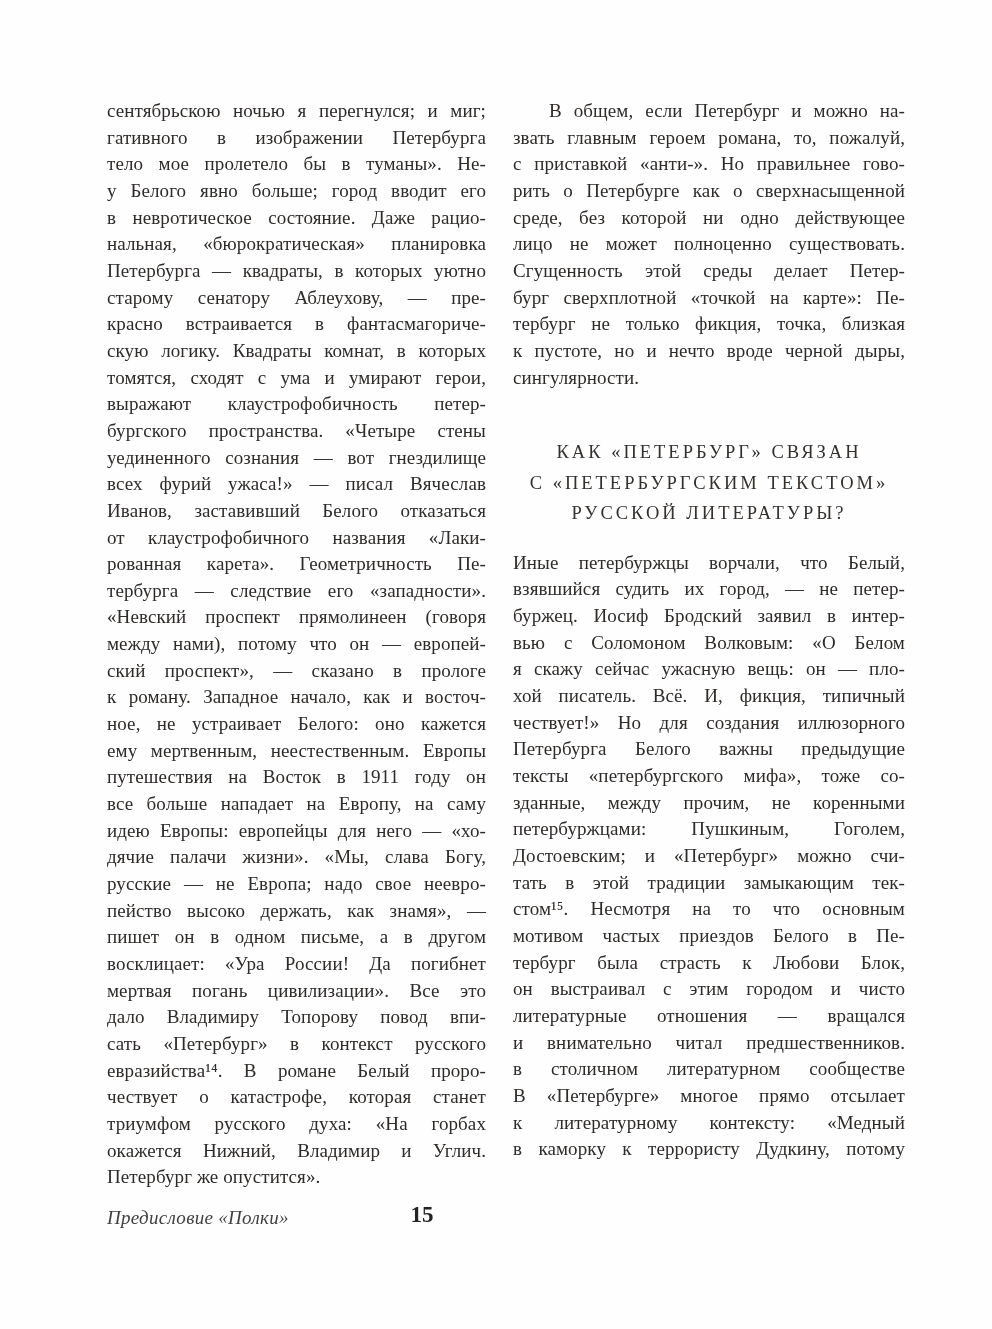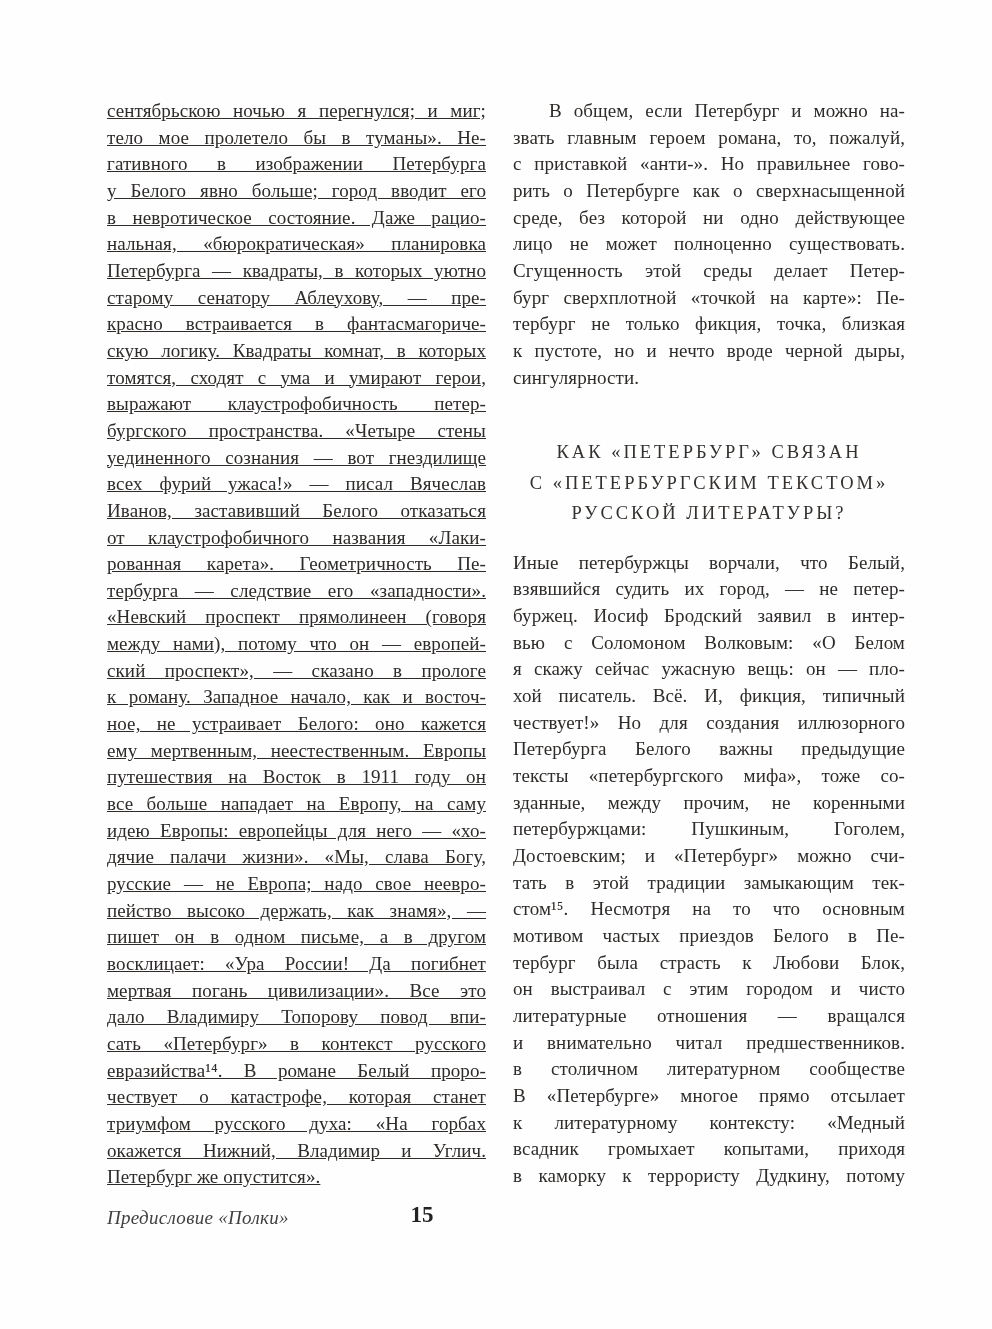--- a/index.html
+++ b/index.html
@@ -26,21 +26,20 @@
     top: 98px;
     width: 798px;
     display: flex;
   }
   .column {
     overflow: visible;
   }
   .column.left {
     width: 379px;
     margin-right: 27px;
-    text-decoration: underline;
   }
   .column.right {
     width: 392px;
   }
   .line {
     font-size: 19px;
     line-height: 26.65px;
     text-align: justify;
     text-align-last: justify;
     white-space: normal;
@@ -88,22 +87,22 @@
 </style>
 </head>
 <body>
 
 <div class="page">
 
   <div class="text-area">
 
     <div class="column left">
         <div class="line">сентябрьскою ночью я перегнулся; и миг;</div>
+        <div class="line">гативного в изображении Петербурга</div>
         <div class="line">тело мое пролетело бы в туманы». Не-</div>
-        <div class="line">гативного в изображении Петербурга</div>
         <div class="line">у Белого явно больше; город вводит его</div>
         <div class="line">в невротическое состояние. Даже рацио-</div>
         <div class="line">нальная, «бюрократическая» планировка</div>
         <div class="line">Петербурга — квадраты, в которых уютно</div>
         <div class="line">старому сенатору Аблеухову, — пре-</div>
         <div class="line">красно встраивается в фантасмагориче-</div>
         <div class="line">скую логику. Квадраты комнат, в которых</div>
         <div class="line">томятся, сходят с ума и умирают герои,</div>
         <div class="line">выражают клаустрофобичность петер-</div>
         <div class="line">бургского пространства. «Четыре стены</div>
@@ -174,21 +173,20 @@
           <div class="line">тать в этой традиции замыкающим тек-</div>
           <div class="line">стом¹⁵. Несмотря на то что основным</div>
           <div class="line">мотивом частых приездов Белого в Пе-</div>
           <div class="line">тербург была страсть к Любови Блок,</div>
           <div class="line">он выстраивал с этим городом и чисто</div>
           <div class="line">литературные отношения — вращался</div>
           <div class="line">и внимательно читал предшественников.</div>
           <div class="line">в столичном литературном сообществе</div>
           <div class="line">В «Петербурге» многое прямо отсылает</div>
           <div class="line">к литературному контексту: «Медный</div>
-          <div class="line">всадник громыхает копытами, приходя</div>
           <div class="line">в каморку к террористу Дудкину, потому</div>
         </div>
     </div>
 
   </div>
 
   <div class="footer-label">Предисловие «Полки»</div>
 
   <div class="page-number">15</div>
 

